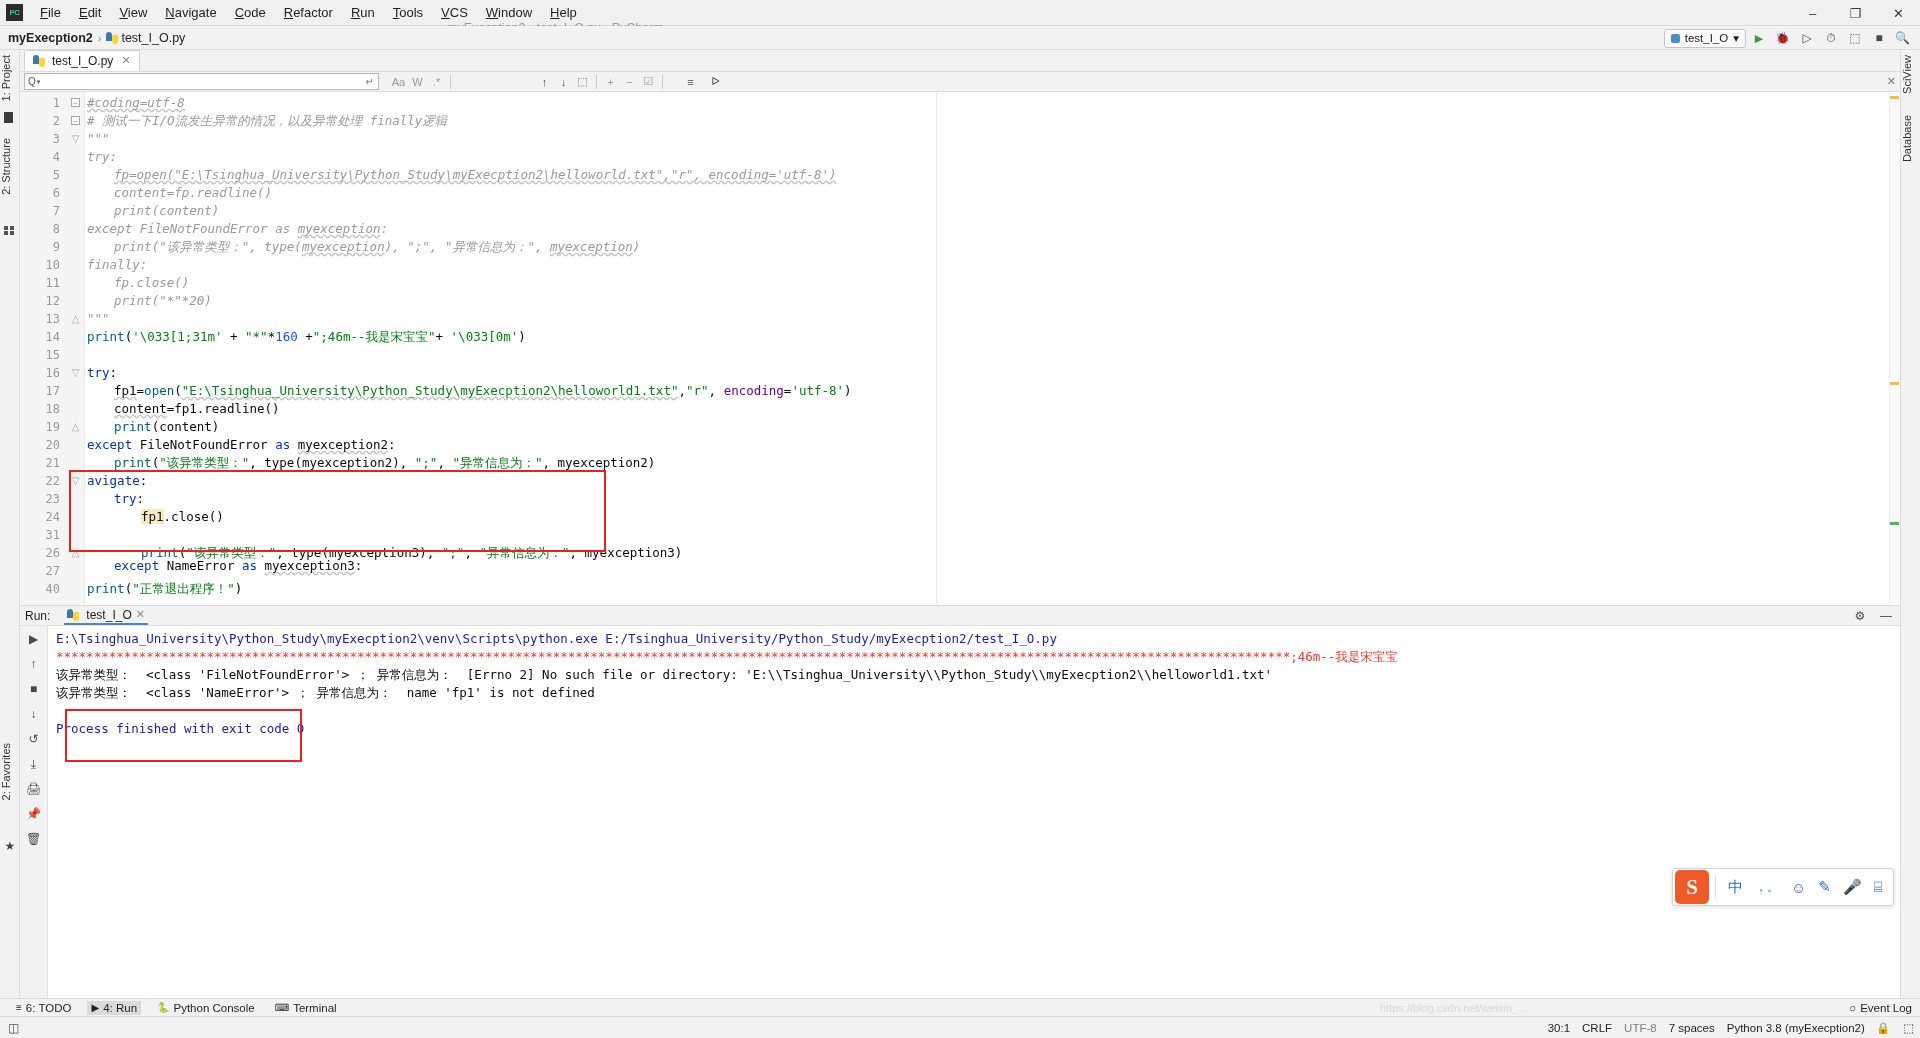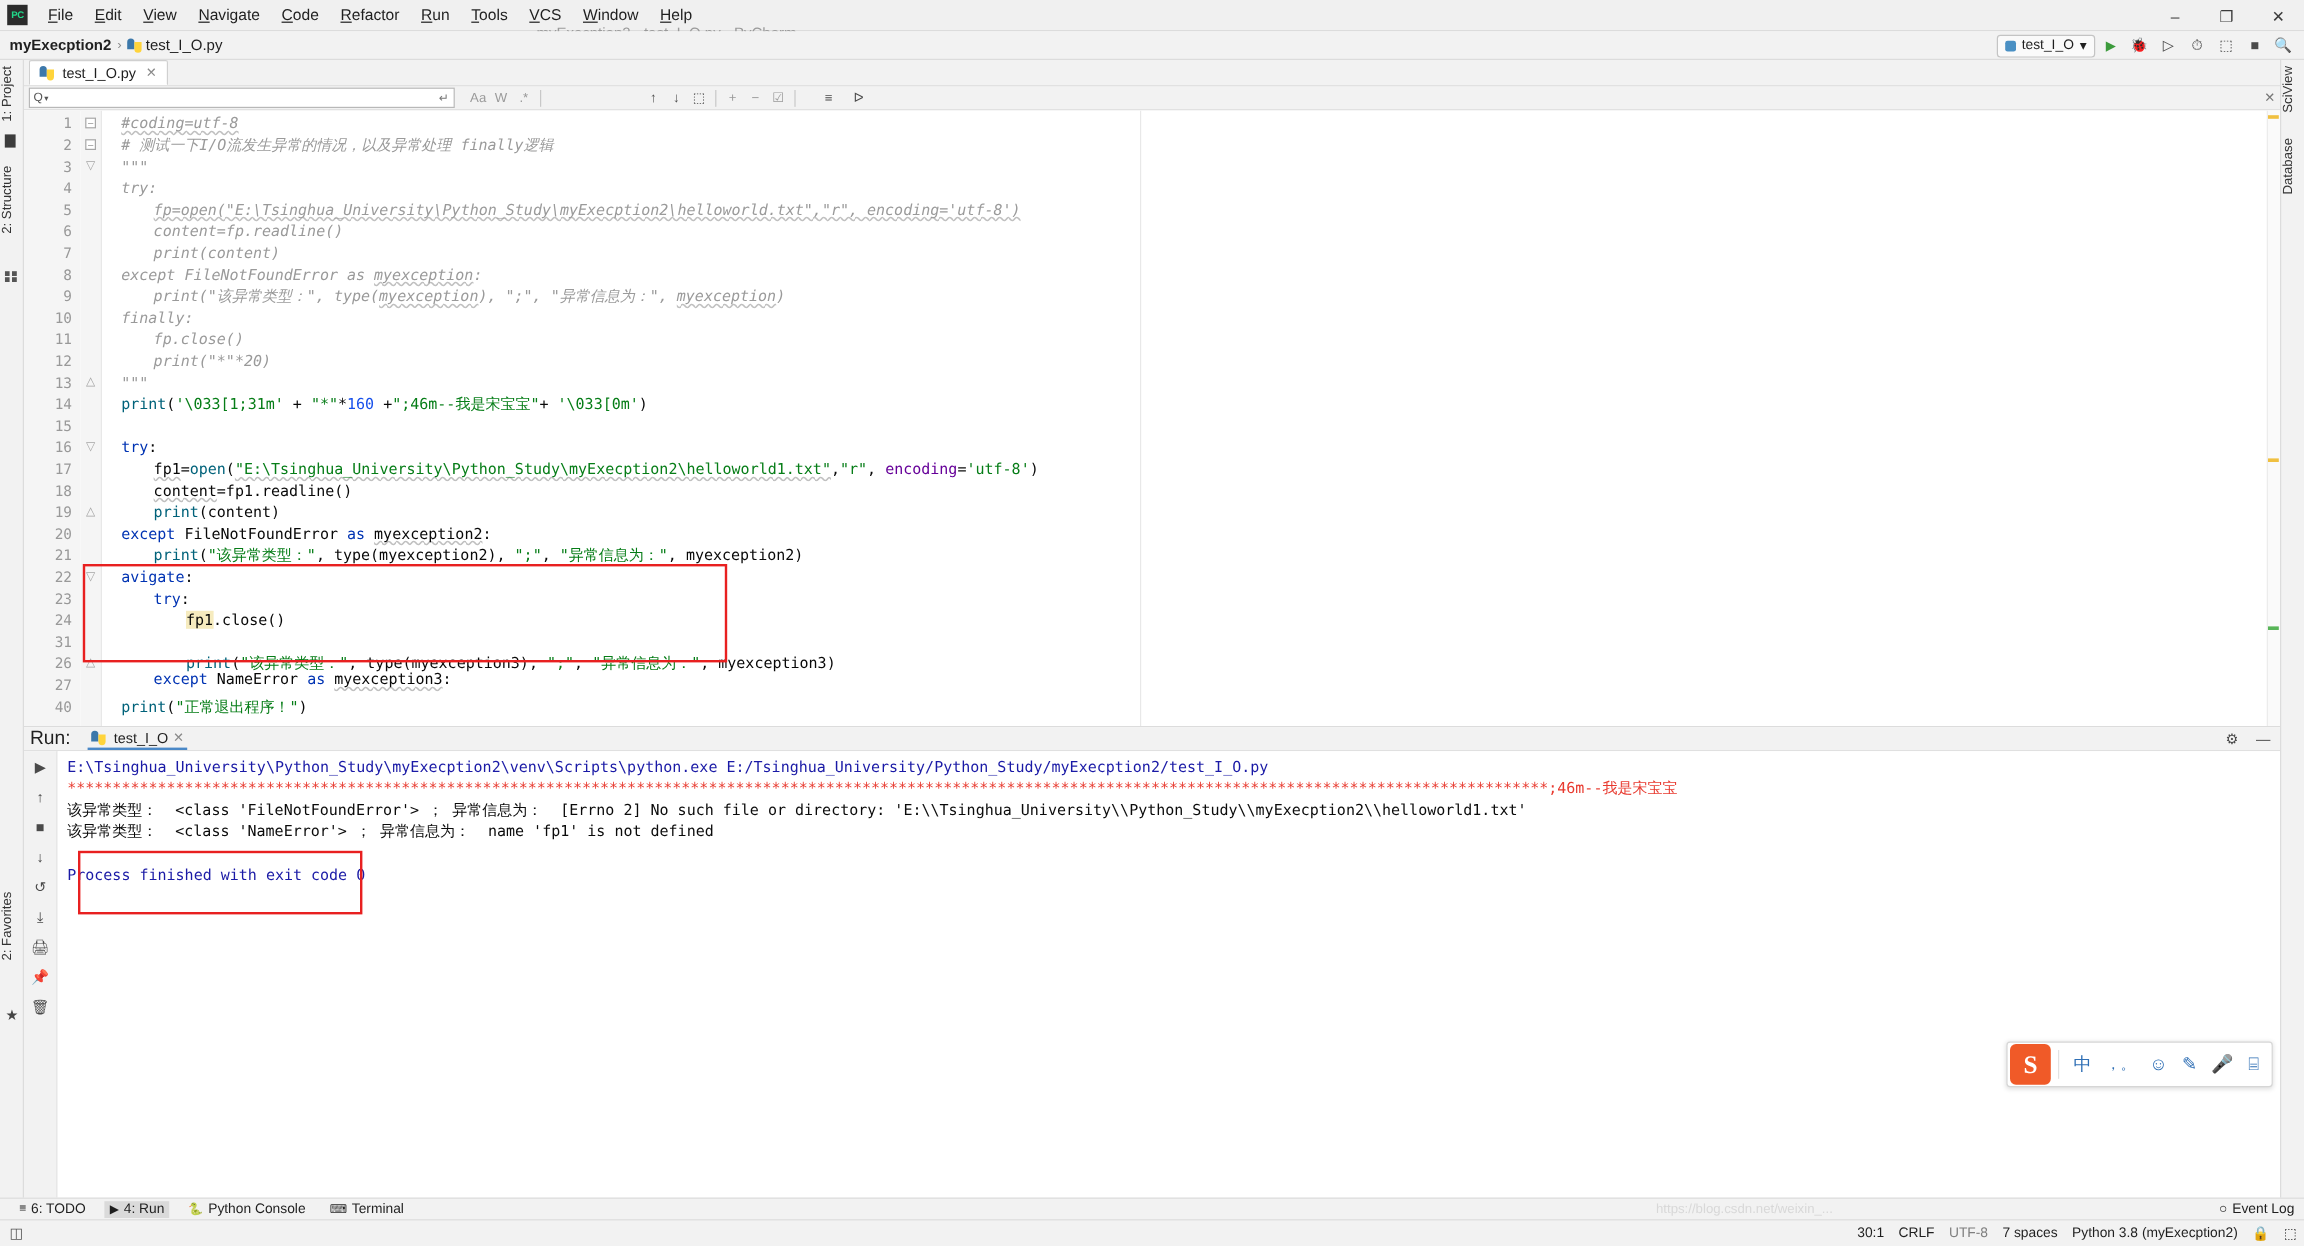--- a/index.html
+++ b/index.html
@@ -136,21 +136,21 @@
   }
   .gutter {
     position: absolute; left: 0; top: 0; width: 47px; height: 100%;
     background: #f5f5f5; border-right: 0px;
   }
   .foldcol {
     position: absolute; left: 47px; top: 0; width: 18px; height: 100%;
     background: #f5f5f5; border-right: 1px solid #e8e8e8;
   }
   .code {
-    position: absolute; left: 74px; top: 0; right: 0; height: 100%;
+    position: absolute; left: 60px; top: 0; right: 0; height: 100%;
     font-family: "DejaVu Sans Mono", "Liberation Mono", monospace;
     font-size: 12.5px;
     text-align: right;
   }
   .ln {
     position: absolute; right: 7px; width: 40px; text-align: right;
     font-family: "DejaVu Sans Mono", "Liberation Mono", monospace;
     font-size: 12px; color: #999999; height: 18px; line-height: 18px;
   }
   .cl {
@@ -192,21 +192,21 @@
   
   .runpanel {
     position: absolute; left: 20px; right: 20px; top: 605px; bottom: 40px;
     background: #ffffff; border-top: 1px solid #dcdcdc;
   }
   .runheader {
     position: absolute; top: 0; left: 0; right: 0; height: 20px;
     background: #f2f2f2; display: flex; align-items: center;
     border-bottom: 1px solid #e0e0e0;
   }
-  .runheader .lbl { margin-left: 5px; font-size: 16px; color: #1f1f1f; }
+  .runheader .lbl { margin-left: 5px; font-size: 12px; color: #1f1f1f; }
   .runtab {
     display: flex; align-items: center; gap: 4px;
     margin-left: 14px; font-size: 12px; color: #1f1f1f;
     border-bottom: 2px solid #4a88c7; height: 19px; padding: 0 3px;
   }
   .runheader-right { position: absolute; right: 4px; display: flex; gap: 6px; align-items: center; }
   .runtoolbar {
     position: absolute; left: 0; top: 20px; width: 28px; bottom: 0;
     background: #f2f2f2; border-right: 1px solid #e0e0e0;
     display: flex; flex-direction: column; align-items: center; padding-top: 4px; gap: 7px;

